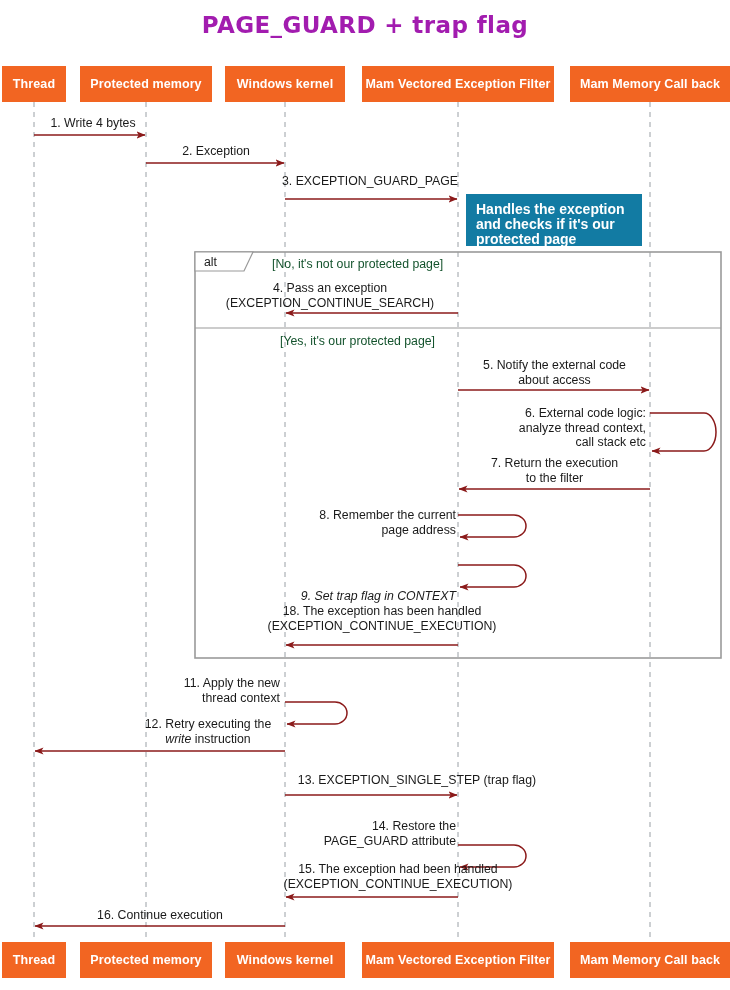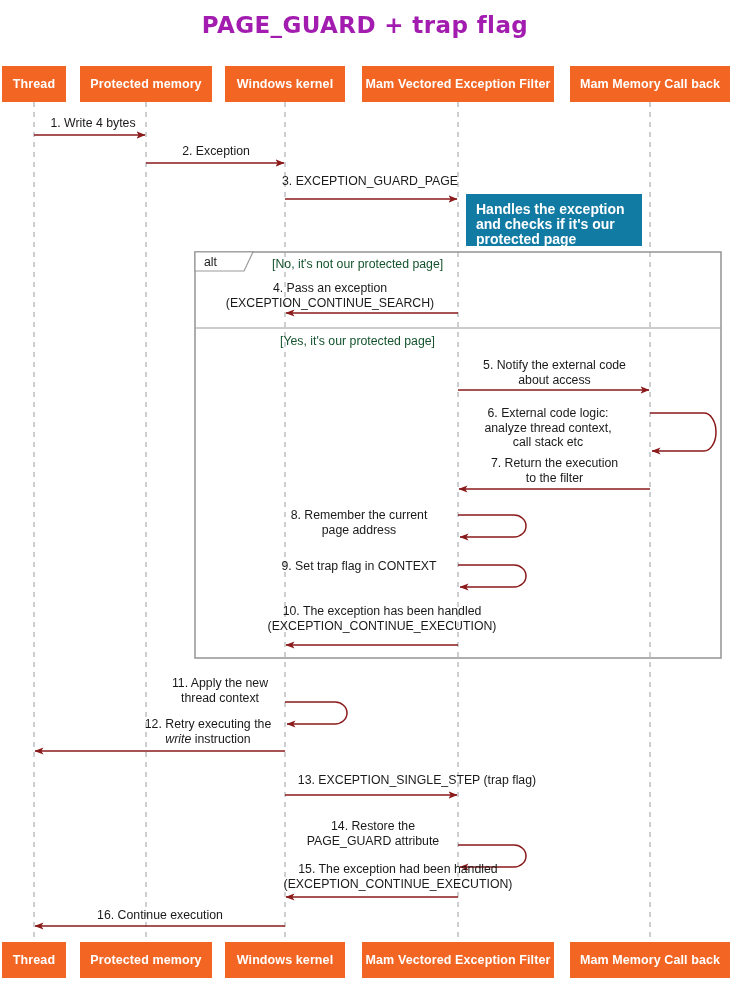--- a/index.html
+++ b/index.html
@@ -53,21 +53,21 @@
     white-space: nowrap;
     letter-spacing: 0.1px;
   }
   .msg-label {
     position: absolute;
     font-size: 12.3px;
     color: #1a1a1a;
     line-height: 14.5px;
     white-space: pre-line;
   }
-  .msg-label.right { text-align: center; }
+  .msg-label.right { text-align: right; }
   .msg-label.center{ text-align: center; }
   .msg-label i { font-style: italic; text-align: center; }
 
   .note-box {
     position: absolute;
     background: #127ba3;
     color: #ffffff;
     font-size: 14px;
     font-weight: bold;
     line-height: 15px;
@@ -189,22 +189,22 @@
 (EXCEPTION_CONTINUE_SEARCH)</div>
       <div class="msg-label center" style="left: 462px; top: 358px; width: 185px;">5. Notify the external code
 about access</div>
       <div class="msg-label right" style="left: 450px; top: 406px; width: 196px;">6. External code logic:
 analyze thread context,
 call stack etc</div>
       <div class="msg-label center" style="left: 462px; top: 456px; width: 185px;">7. Return the execution
 to the filter</div>
       <div class="msg-label right" style="left: 262px; top: 508px; width: 194px;">8. Remember the current
 page address</div>
-      <div class="msg-label right" style="left: 262px; top: 559px; width: 194px;">9. Set trap flag in CONTEXT</div>
-      <div class="msg-label center" style="left: 222px; top: 604px; width: 320px;">10. The exception has been handled
+      <div class="msg-label right" style="left: 262px; top: 589px; width: 194px; font-style: italic;">9. Set trap flag in CONTEXT</div>
+      <div class="msg-label center" style="left: 222px; top: 604px; width: 320px;">18. The exception has been handled
 (EXCEPTION_CONTINUE_EXECUTION)</div>
       <div class="msg-label right" style="left: 160px; top: 676px; width: 120px;">11. Apply the new
 thread context</div>
       <div class="msg-label center" style="left: 128px; top: 717px; width: 160px;">12. Retry executing the
 <i>write</i> instruction</div>
       <div class="msg-label center" style="left: 244px; top: 773px; width: 250px; margin-left: 48px;">13. EXCEPTION_SINGLE_STEP (trap flag)</div>
       <div class="msg-label right" style="left: 290px; top: 819px; width: 166px;">14. Restore the
 PAGE_GUARD attribute</div>
       <div class="msg-label center" style="left: 238px; top: 862px; width: 320px;">15. The exception had been handled
 (EXCEPTION_CONTINUE_EXECUTION)</div>

